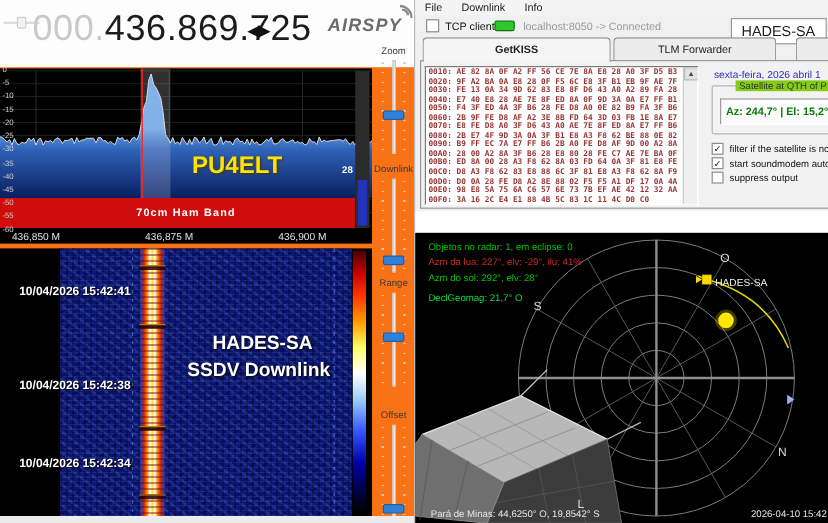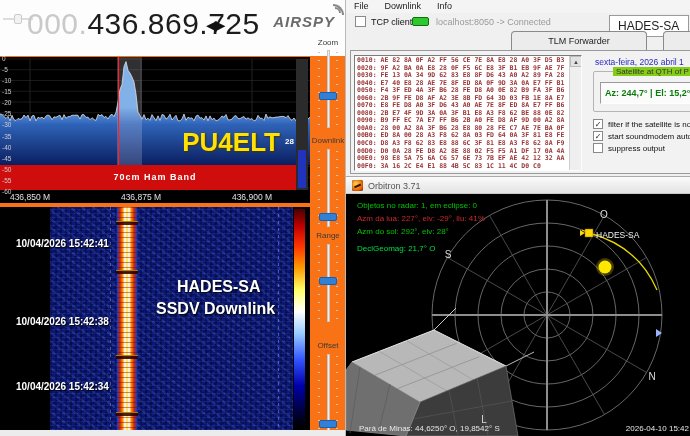--- a/index.html
+++ b/index.html
@@ -26,21 +26,21 @@
   #spectrum { position:absolute; left:0; top:57px; width:310px; height:146px; background:#000; }
   #spec-svg { position:absolute; left:0; top:0; }
   #db-labels { position:absolute; left:2px; top:-2px; height:140px; display:flex; flex-direction:column; justify-content:space-between; font-size:6.5px; color:#cfcfcf; line-height:7px; z-index:5; }
   #band { position:absolute; left:0; top:108px; width:296px; height:25px; background:#cf0d0d; z-index:3; }
   #band span { position:absolute; left:60px; width:190px; top:7px; text-align:center; color:#fff; font-size:9px; font-weight:bold; letter-spacing:1px; }
   #xlabels { position:absolute; left:0; top:133px; width:310px; height:13px; font-size:8.5px; color:#e0e0e0; z-index:4; }
   #xlabels span { position:absolute; top:2px; width:60px; text-align:center; }
   #snr-meter { position:absolute; left:296px; top:2px; width:12px; height:131px; background:#2b2b2b; z-index:6; }
   #snr-fill  { position:absolute; left:2px; top:91px; width:8px; height:38px; background:#2233bb; }
   #snr-label { position:absolute; left:280px; top:80px; width:14px; text-align:right; color:#fff; font-size:8px; font-weight:bold; z-index:7; }
-  #callsign { position:absolute; left:160px; top:70px; width:120px; text-align:right; color:#ffe203; font-size:26px; font-weight:bold; z-index:5; text-shadow:1px 1px 2px #403800; }
+  #callsign { position:absolute; left:160px; top:70px; width:120px; text-align:left; color:#ffe203; font-size:20px; font-weight:bold; z-index:5; text-shadow:1px 1px 2px #403800; }
 
   
   #waterfall { position:absolute; left:0; top:207px; width:310px; height:223px; background:#000; overflow:hidden; }
   #wf-noise { position:absolute; left:50px; top:0; width:243px; height:223px;
       background:
         repeating-linear-gradient(90deg, rgba(0,0,30,.30) 0 2px, rgba(0,0,0,0) 2px 5px),
         repeating-linear-gradient(0deg, rgba(90,130,255,.16) 0 1px, rgba(0,0,0,0) 1px 4px),
         repeating-linear-gradient(37deg, rgba(150,190,255,.13) 0 2px, rgba(0,0,0,0) 2px 7px),
         repeating-linear-gradient(142deg, rgba(0,0,50,.35) 0 2px, rgba(0,0,0,0) 2px 6px),
         #0c1877; }
@@ -245,20 +245,21 @@
     <span>File</span><span>Downlink</span><span>Info</span>
   </div>
   <div id="gk-tcp-row">
     <div class="win-chk" id="tcp-chk"></div>
     <div id="tcp-label">TCP client</div>
     <div id="tcp-led"></div>
     <div id="tcp-status">localhost:8050 -&gt; Connected</div>
     <div id="sat-name-box">HADES-SA</div>
   </div>
   <div id="gk-tabs">
+    <div class="tab active" id="tab-getkiss">GetKISS</div>
     <div class="tab" id="tab-tlm">TLM Forwarder</div>
     <div class="tab" id="tab-third"></div>
   </div>
   <div id="gk-content">
     <div id="hex-panel">
       <div id="hex-lines">0010: AE 82 8A 0F A2 FF 56 CE 7E 8A E8 28 A0 3F D5 B3
 0020: 9F A2 BA 0A E8 28 0F F5 6C E8 3F B1 EB 9F AE 7F
 0030: FE 13 0A 34 9D 62 83 E8 8F D6 43 A0 A2 89 FA 28
 0040: E7 40 E8 28 AE 7E 8F ED 8A 0F 9D 3A 0A E7 FF B1
 0050: F4 3F ED 4A 3F B6 28 FE D8 A0 0E 82 B9 FA 3F B6
@@ -294,24 +295,20 @@
       </div>
       <div class="gk-chk-row" style="top:92px">
         <div class="win-chk"></div>
         <div class="chk-label">suppress output</div>
       </div>
     </div>
   </div>
 </div>
 
 <div id="orbitron">
-  <div id="orb-titlebar">
-    <div id="orb-icon"></div>
-    <div id="orb-title">Orbitron 3.71</div>
-  </div>
   <div id="orb-body">
     <div class="orb-info ln-green" style="top:7px">Objetos no radar: 1, em eclipse: 0</div>
     <div class="orb-info ln-red" style="top:20px">Azm da lua: 227°, elv: -29°, ilu: 41%</div>
     <div class="orb-info ln-green" style="top:33px">Azm do sol: 292°, elv: 28°</div>
     <div class="orb-info ln-green2" style="top:50px">DeclGeomag: 21,7° O</div>
 
     <svg width="345" height="242" viewBox="0 0 345 242">
       <g stroke="#828282" fill="none" stroke-width="0.8">
         <circle cx="201" cy="121" r="23"></circle>
           <circle cx="201" cy="121" r="46"></circle>

